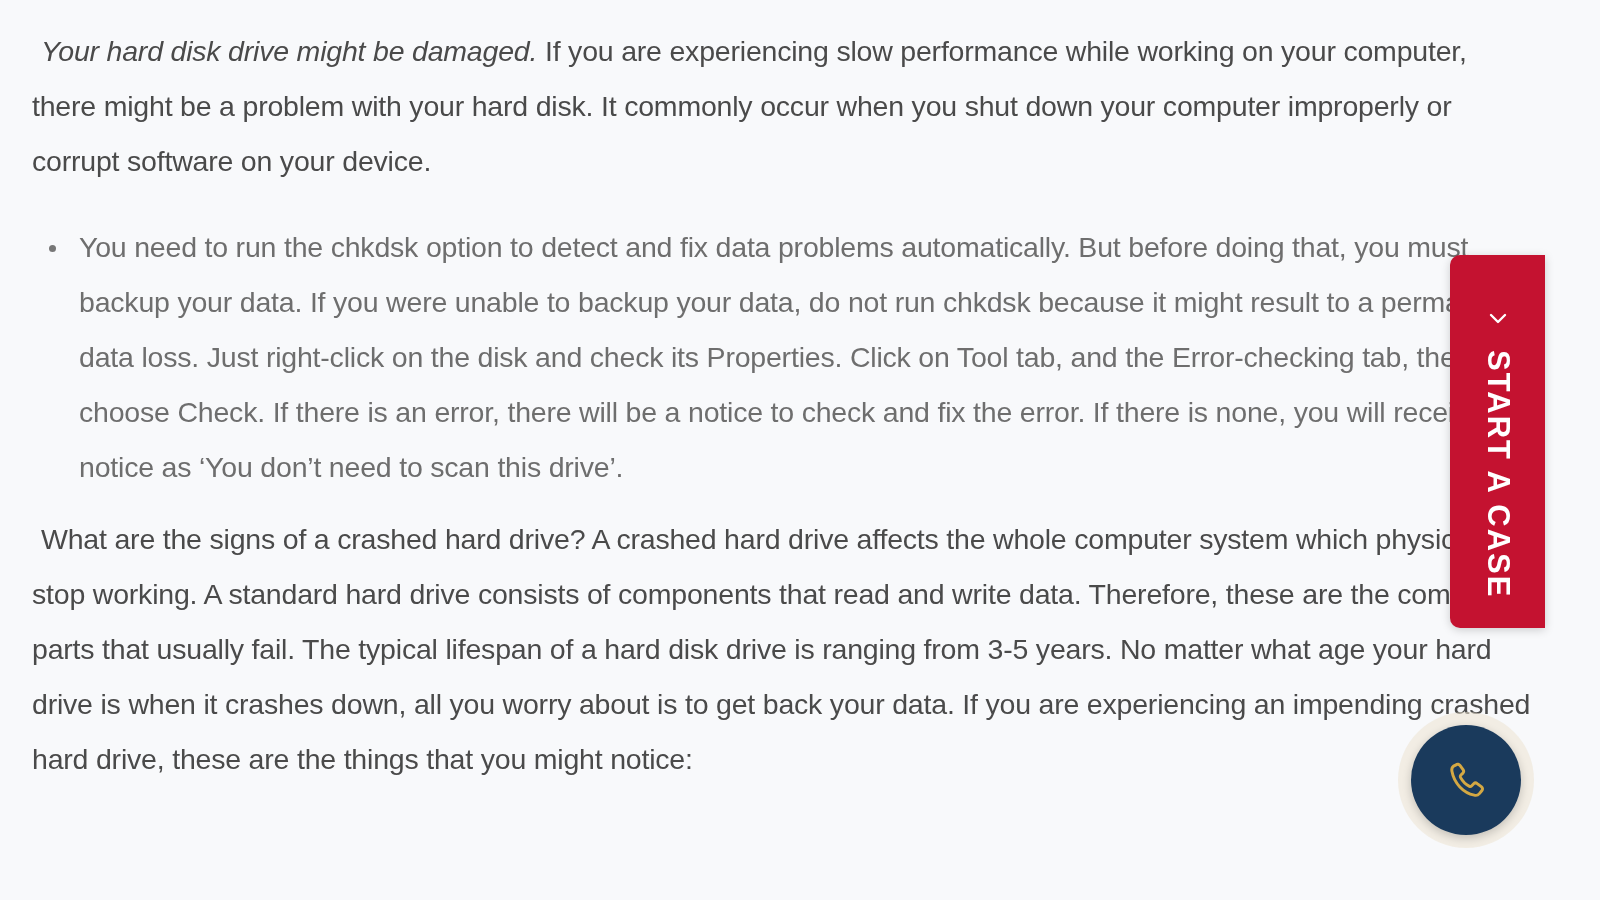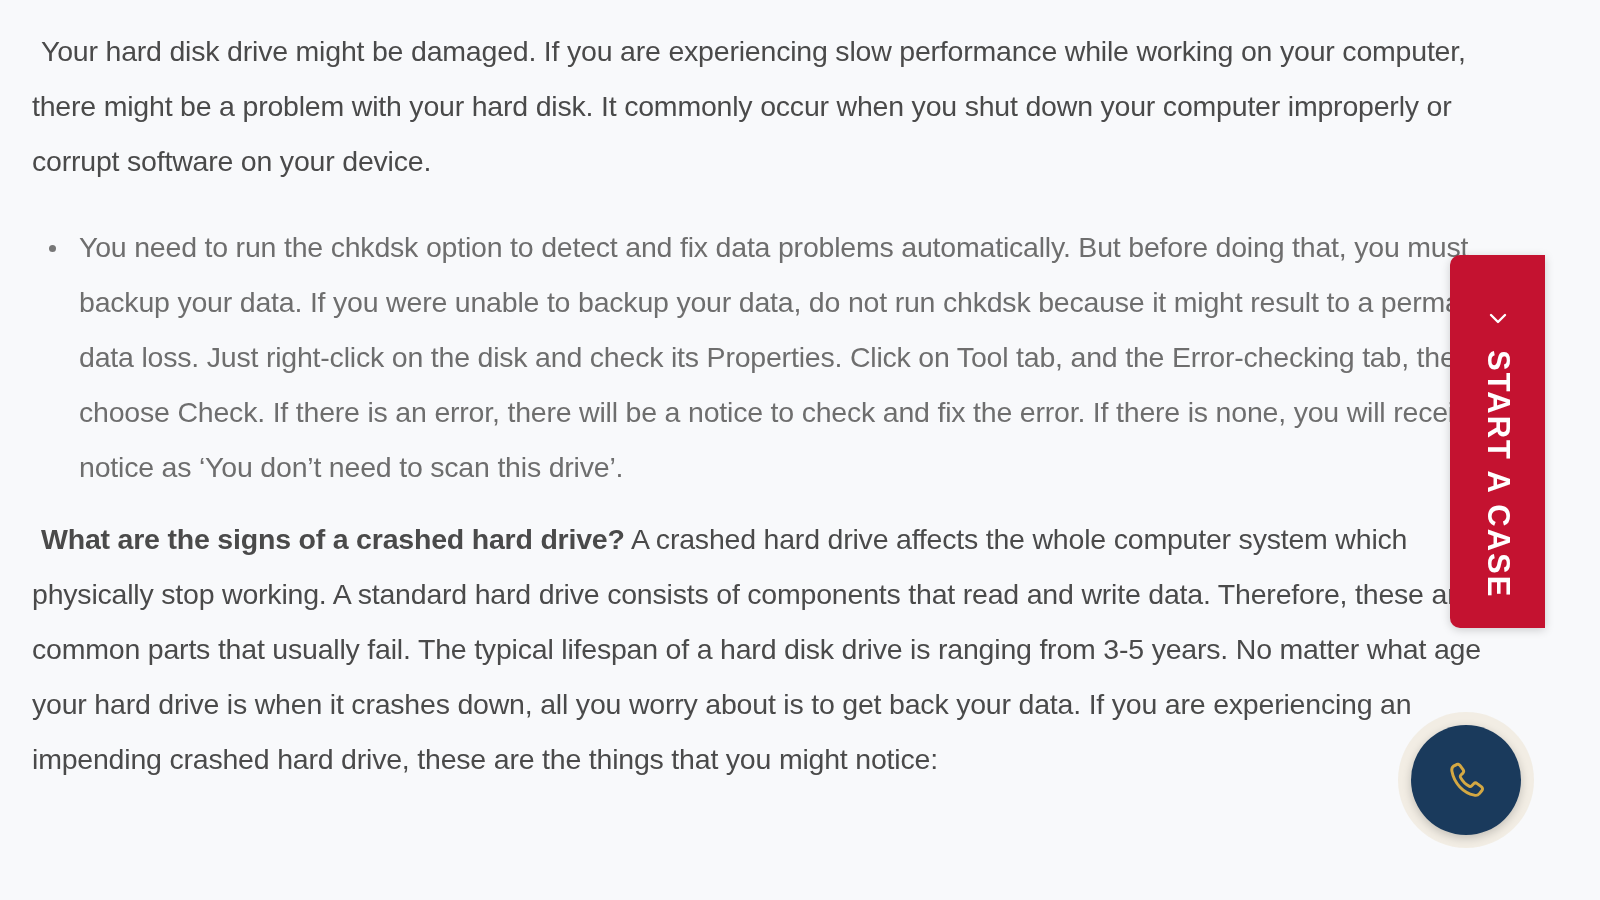--- a/index.html
+++ b/index.html
@@ -8,22 +8,22 @@
     background: #f8f9fb;
     font-family: "Liberation Sans", "DejaVu Sans", sans-serif;
     position: relative;
   }
   .article {
     position: absolute; left: 32px; top: 24px; width: 1500px;
     font-size: 28.5px; line-height: 55px; color: #4a4a4a;
     letter-spacing: -0.2px;
   }
   .para { margin: 0; }
-  .para .lead-italic { padding-left: 9px; margin-top: 41px; }
-  .para .lead-bold { font-weight: bold; padding-left: 9px; }
+  .para .lead-italic { font-style: italic; padding-left: 9px; margin-top: 41px; }
+  .para .lead-bold { font-weight: normal; padding-left: 9px; }
   .bullets {
     margin: 31px 0 17px 0; padding: 0 0 0 47px;
     color: #6e6e6e; list-style: none;
   }
   .bullets li { position: relative; white-space: normal; width: 1480px; }
   .bullets li .dot {
     position: absolute; left: -30px; top: 25px; width: 7px; height: 7px;
     border-radius: 50%; background: #777;
   }
   .para.p1 { width: 1480px; }

